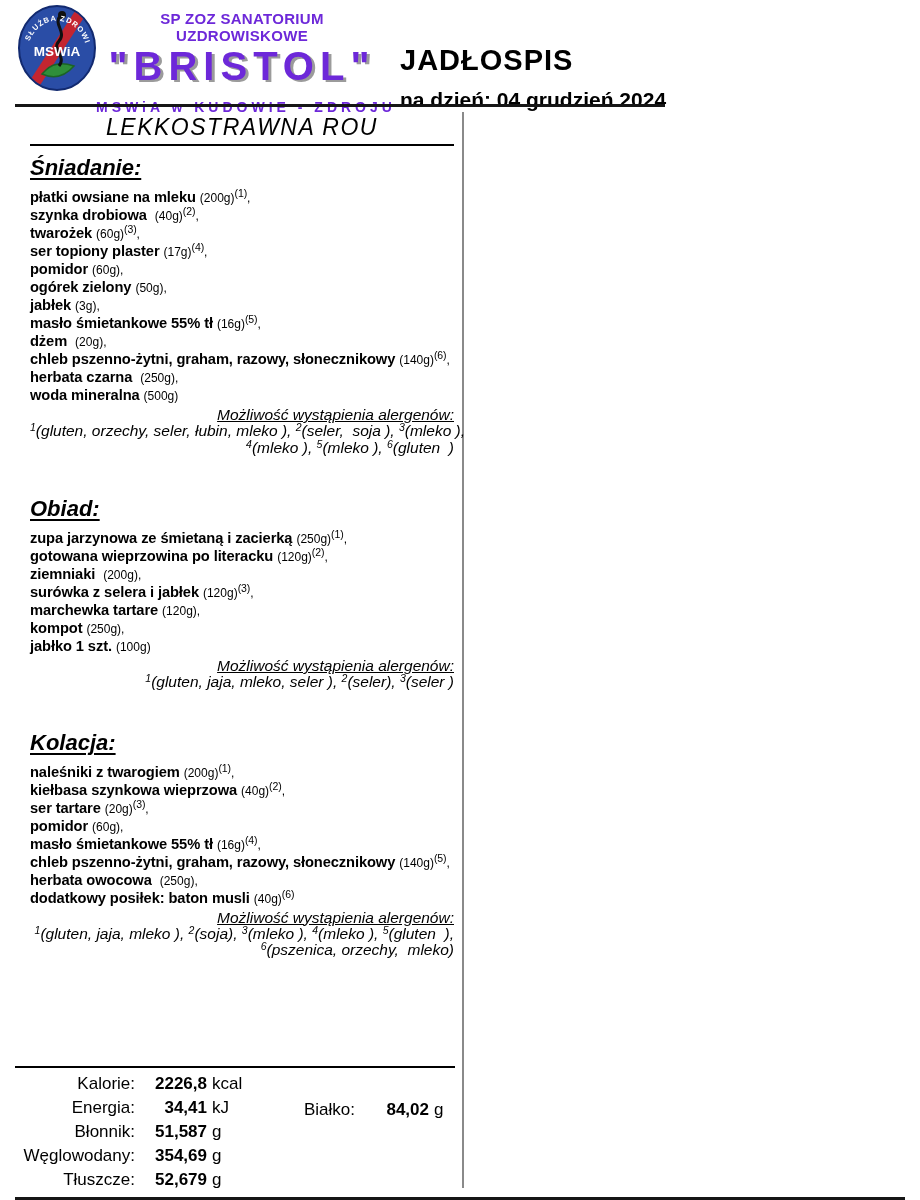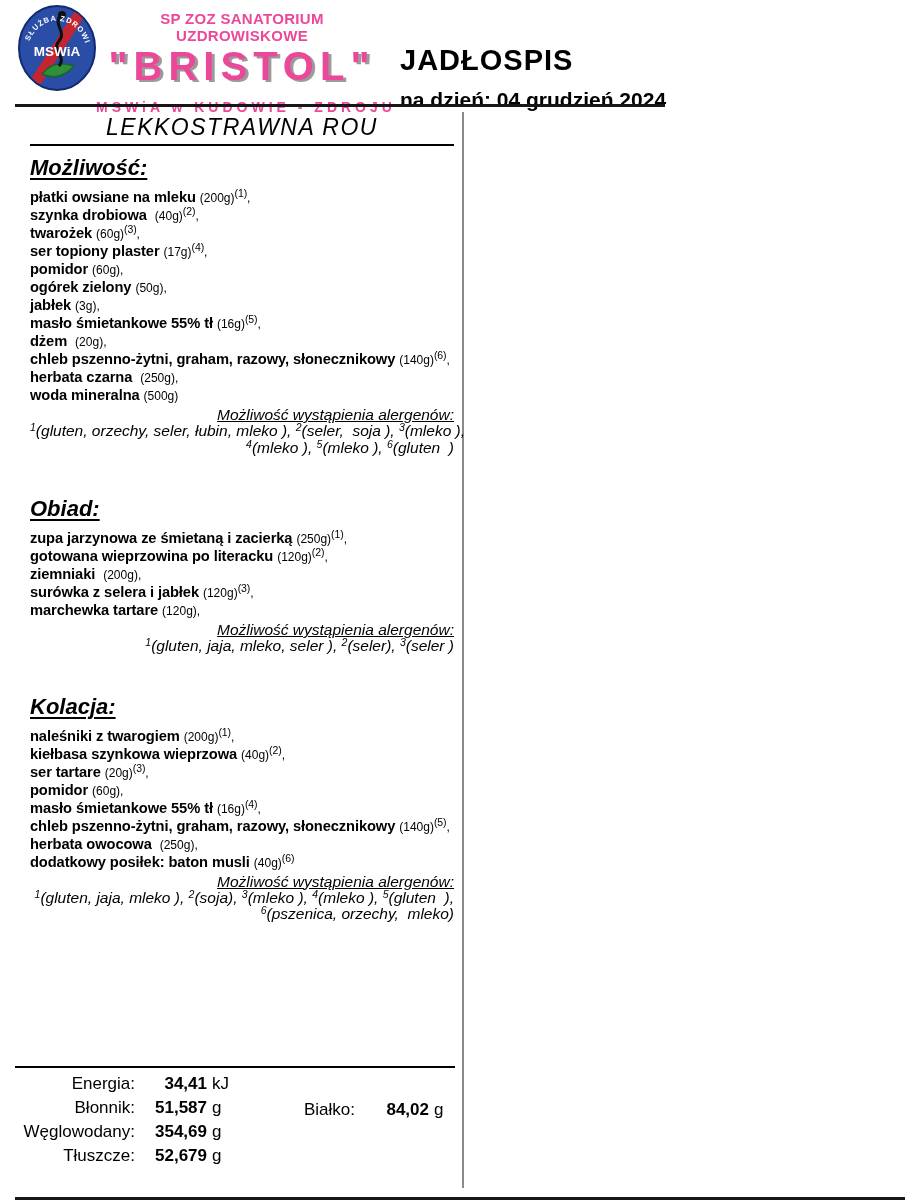--- a/index.html
+++ b/index.html
@@ -2,21 +2,21 @@
 <html><head>
 <meta charset="utf-8">
 <style>
   html,body{margin:0;padding:0;}
   body{
     width:920px;height:1200px;position:relative;background:#ffffff;
     font-family:"Liberation Sans", sans-serif;color:#000;overflow:hidden;
   }
   
   .logo{position:absolute;left:16px;top:4px;}
-  .brand-block{position:absolute;left:96px;top:10px;width:292px;text-align:center;color:#ec4899;}
+  .brand-block{position:absolute;left:96px;top:10px;width:292px;text-align:center;color:#6d28d9;}
   .org1{font-size:15px;font-weight:bold;letter-spacing:.3px;line-height:17px;}
   .brand{font-size:40px;font-weight:bold;letter-spacing:6px;line-height:42px;margin-top:1px;
          text-shadow:3px 2px 0 #9b9b9b;white-space:nowrap;}
   .org3{font-size:14px;font-weight:bold;letter-spacing:4px;margin-top:12px;white-space:nowrap;}
   .title-block{position:absolute;left:400px;top:4px;width:258px;text-align:left;margin-top:40px;}
   .doc-title{font-size:29px;font-weight:bold;letter-spacing:1px;line-height:32px;}
   .doc-date{font-size:21px;font-weight:bold;margin-top:12px;white-space:nowrap;}
   
   #top-rule{position:absolute;left:15px;top:104px;width:650px;height:3px;background:#161616;}
   #v-rule{position:absolute;left:462px;top:112px;width:2px;height:1076px;background:#8a8a8a;}
@@ -83,21 +83,21 @@
   </div>
 </div>
 
 <div id="top-rule"></div>
 <div id="v-rule"></div>
 <div id="bottom-rule"></div>
 
 <div id="left-col">
   <h2 class="diet-title">LEKKOSTRAWNA ROU</h2>
   <div id="meals">
-      <section class="meal"><h3 class="meal-heading">Możliwość:</h3><div class="items">
+      <section class="meal"><h3 class="meal-heading">Śniadanie:</h3><div class="items">
           <div class="item"><span class="iname">płatki owsiane na mleku </span><span class="portion">(200g)</span><sup class="aref">(1)</sup><span class="portion">,</span></div>
           <div class="item"><span class="iname">szynka drobiowa  </span><span class="portion">(40g)</span><sup class="aref">(2)</sup><span class="portion">,</span></div>
           <div class="item"><span class="iname">twarożek </span><span class="portion">(60g)</span><sup class="aref">(3)</sup><span class="portion">,</span></div>
           <div class="item"><span class="iname">ser topiony plaster </span><span class="portion">(17g)</span><sup class="aref">(4)</sup><span class="portion">,</span></div>
           <div class="item"><span class="iname">pomidor </span><span class="portion">(60g)</span><span class="portion">,</span></div>
           <div class="item"><span class="iname">ogórek zielony </span><span class="portion">(50g)</span><span class="portion">,</span></div>
           <div class="item"><span class="iname">jabłek </span><span class="portion">(3g)</span><span class="portion">,</span></div>
           <div class="item"><span class="iname">masło śmietankowe 55% tł </span><span class="portion">(16g)</span><sup class="aref">(5)</sup><span class="portion">,</span></div>
           <div class="item"><span class="iname">dżem  </span><span class="portion">(20g)</span><span class="portion">,</span></div>
           <div class="item"><span class="iname">chleb pszenno-żytni, graham, razowy, słonecznikowy </span><span class="portion">(140g)</span><sup class="aref">(6)</sup><span class="portion">,</span></div>
@@ -107,20 +107,22 @@
           <div class="allergen-heading">Możliwość wystąpienia alergenów:</div>
           <div class="allergen-line"><sup class="aref">1</sup><span class="atext">(gluten, orzechy, seler, łubin, mleko ), </span><sup class="aref">2</sup><span class="atext">(seler,  soja ), </span><sup class="aref">3</sup><span class="atext">(mleko ),</span></div>
           <div class="allergen-line"><sup class="aref">4</sup><span class="atext">(mleko ), </span><sup class="aref">5</sup><span class="atext">(mleko ), </span><sup class="aref">6</sup><span class="atext">(gluten  )</span></div>
         </div></section>
       <section class="meal"><h3 class="meal-heading">Obiad:</h3><div class="items">
           <div class="item"><span class="iname">zupa jarzynowa ze śmietaną i zacierką </span><span class="portion">(250g)</span><sup class="aref">(1)</sup><span class="portion">,</span></div>
           <div class="item"><span class="iname">gotowana wieprzowina po literacku </span><span class="portion">(120g)</span><sup class="aref">(2)</sup><span class="portion">,</span></div>
           <div class="item"><span class="iname">ziemniaki  </span><span class="portion">(200g)</span><span class="portion">,</span></div>
           <div class="item"><span class="iname">surówka z selera i jabłek </span><span class="portion">(120g)</span><sup class="aref">(3)</sup><span class="portion">,</span></div>
           <div class="item"><span class="iname">marchewka tartare </span><span class="portion">(120g)</span><span class="portion">,</span></div>
+          <div class="item"><span class="iname">kompot </span><span class="portion">(250g)</span><span class="portion">,</span></div>
+          <div class="item"><span class="iname">jabłko 1 szt. </span><span class="portion">(100g)</span></div>
         </div><div class="allergens">
           <div class="allergen-heading">Możliwość wystąpienia alergenów:</div>
           <div class="allergen-line"><sup class="aref">1</sup><span class="atext">(gluten, jaja, mleko, seler ), </span><sup class="aref">2</sup><span class="atext">(seler), </span><sup class="aref">3</sup><span class="atext">(seler )</span></div>
         </div></section>
       <section class="meal"><h3 class="meal-heading">Kolacja:</h3><div class="items">
           <div class="item"><span class="iname">naleśniki z twarogiem </span><span class="portion">(200g)</span><sup class="aref">(1)</sup><span class="portion">,</span></div>
           <div class="item"><span class="iname">kiełbasa szynkowa wieprzowa </span><span class="portion">(40g)</span><sup class="aref">(2)</sup><span class="portion">,</span></div>
           <div class="item"><span class="iname">ser tartare </span><span class="portion">(20g)</span><sup class="aref">(3)</sup><span class="portion">,</span></div>
           <div class="item"><span class="iname">pomidor </span><span class="portion">(60g)</span><span class="portion">,</span></div>
           <div class="item"><span class="iname">masło śmietankowe 55% tł </span><span class="portion">(16g)</span><sup class="aref">(4)</sup><span class="portion">,</span></div>
@@ -130,20 +132,25 @@
         </div><div class="allergens">
           <div class="allergen-heading">Możliwość wystąpienia alergenów:</div>
           <div class="allergen-line"><sup class="aref">1</sup><span class="atext">(gluten, jaja, mleko ), </span><sup class="aref">2</sup><span class="atext">(soja), </span><sup class="aref">3</sup><span class="atext">(mleko ), </span><sup class="aref">4</sup><span class="atext">(mleko ), </span><sup class="aref">5</sup><span class="atext">(gluten  ),</span></div>
           <div class="allergen-line"><sup class="aref">6</sup><span class="atext">(pszenica, orzechy,  mleko)</span></div>
         </div></section>
     </div>
 </div>
 
 <div id="nutrition">
   <div id="nutrition-rows">
+      <div class="nrow">
+        <span class="nlabel">Kalorie:</span>
+        <span class="nvalue">2226,8</span>
+        <span class="nunit">kcal</span>
+      </div>
       <div class="nrow">
         <span class="nlabel">Energia:</span>
         <span class="nvalue">34,41</span>
         <span class="nunit">kJ</span>
       </div>
       <div class="nrow">
         <span class="nlabel">Błonnik:</span>
         <span class="nvalue">51,587</span>
         <span class="nunit">g</span>
       </div>

